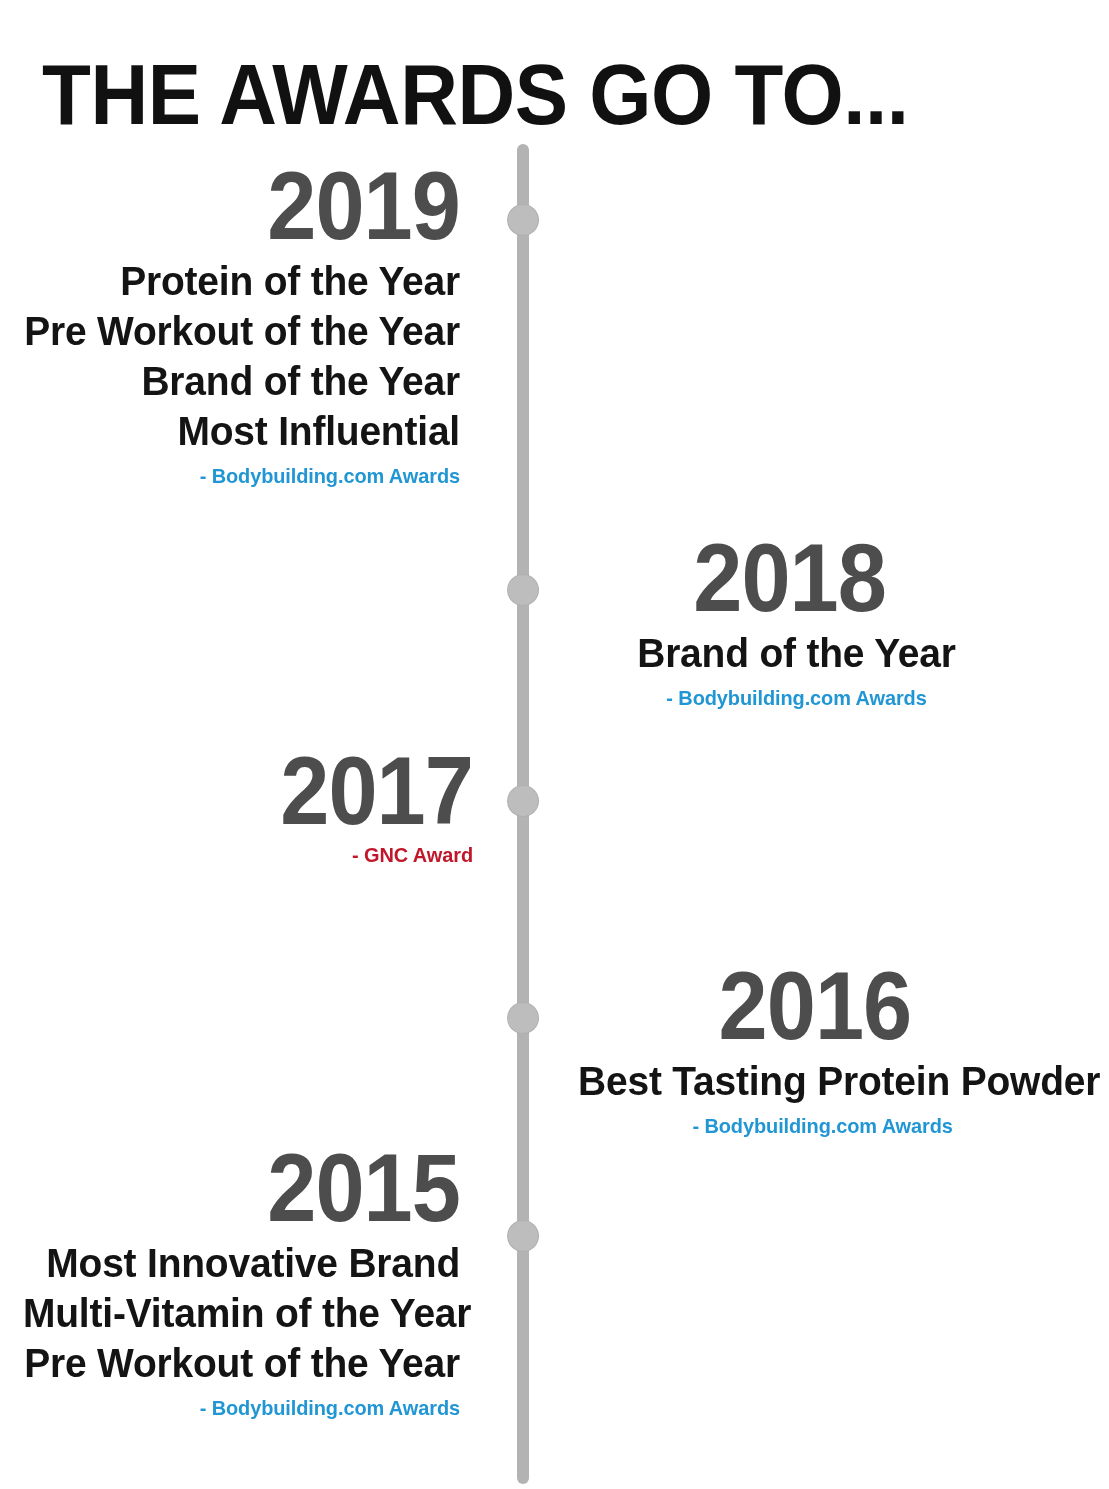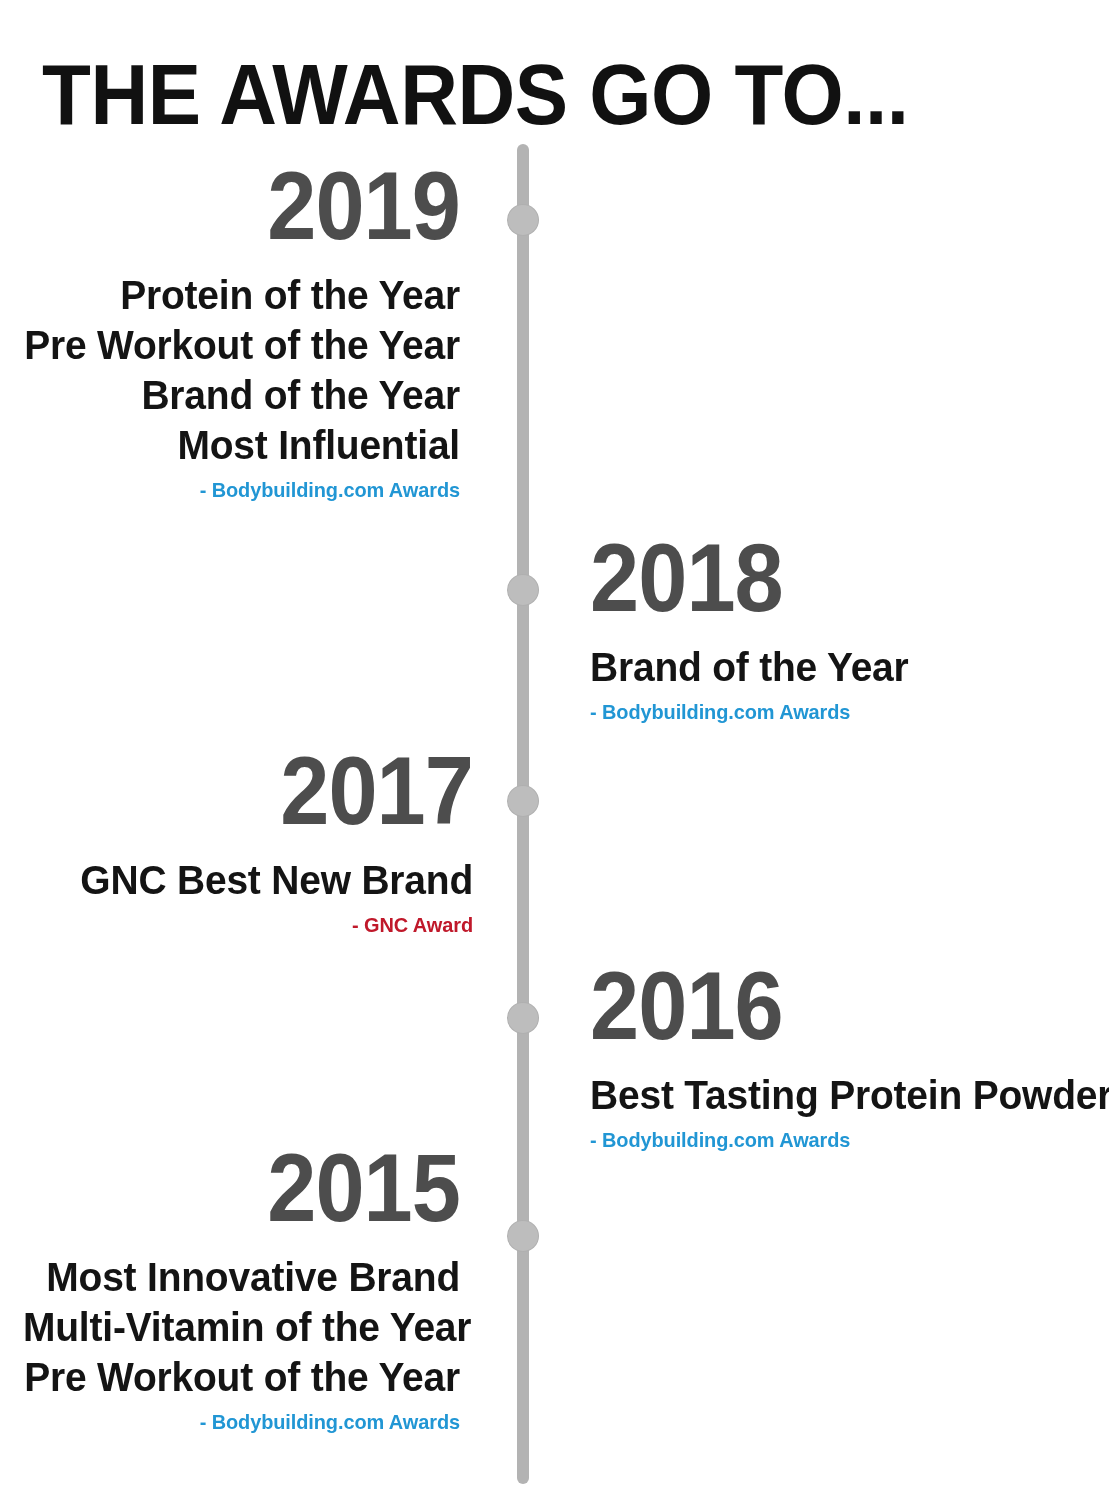--- a/index.html
+++ b/index.html
@@ -57,41 +57,41 @@
   .milestone {
     position: absolute;
     width: 460px;
   }
   .milestone.side-left {
     left: 0px;
     text-align: right;
     padding-right: 0px;
   }
   .milestone.side-right {
-    left: 590px;
-    text-align: left;
+    left: 578px;
+    text-align: center;
   }
   .milestone.side-right.wide {
     width: 515px;
   }
 
   .year {
     font-family: "Liberation Sans Narrow", "Liberation Sans", sans-serif;
     font-weight: bold;
     font-size: 96px;
     line-height: 0.92;
     color: #4d4d4d;
     letter-spacing: -1px;
     transform: scaleX(0.92);
   }
   .milestone.side-left .year { transform-origin: right center; }
   .milestone.side-right .year { transform-origin: left center; }
 
   .awards {
-    margin-top: 20px;
+    margin-top: 6px;
   }
   .award-line {
     font-family: "Liberation Sans Narrow", "Liberation Sans", sans-serif;
     font-weight: bold;
     font-size: 41px;
     line-height: 1.22;
     color: #141414;
     letter-spacing: -0.2px;
     transform: scaleX(0.95);
     white-space: nowrap;
@@ -152,23 +152,20 @@
 <div class="milestone side-right" id="milestone-2018">
   <div class="year">2018</div>
   <div class="awards">
     <div class="award-line">Brand of the Year</div>
   </div>
   <div class="attribution" style="color: rgb(33, 150, 212);">- Bodybuilding.com Awards</div>
 </div>
 
 <div class="milestone side-left" id="milestone-2017">
   <div class="year">2017</div>
-  <div class="awards">
-    <div class="award-line">GNC Best New Brand</div>
-  </div>
   <div class="attribution" style="color: rgb(192, 24, 42);">- GNC Award</div>
 </div>
 
 <div class="milestone side-right wide" id="milestone-2016">
   <div class="year">2016</div>
   <div class="awards">
     <div class="award-line">Best Tasting Protein Powder</div>
   </div>
   <div class="attribution" style="color: rgb(33, 150, 212);">- Bodybuilding.com Awards</div>
 </div>

